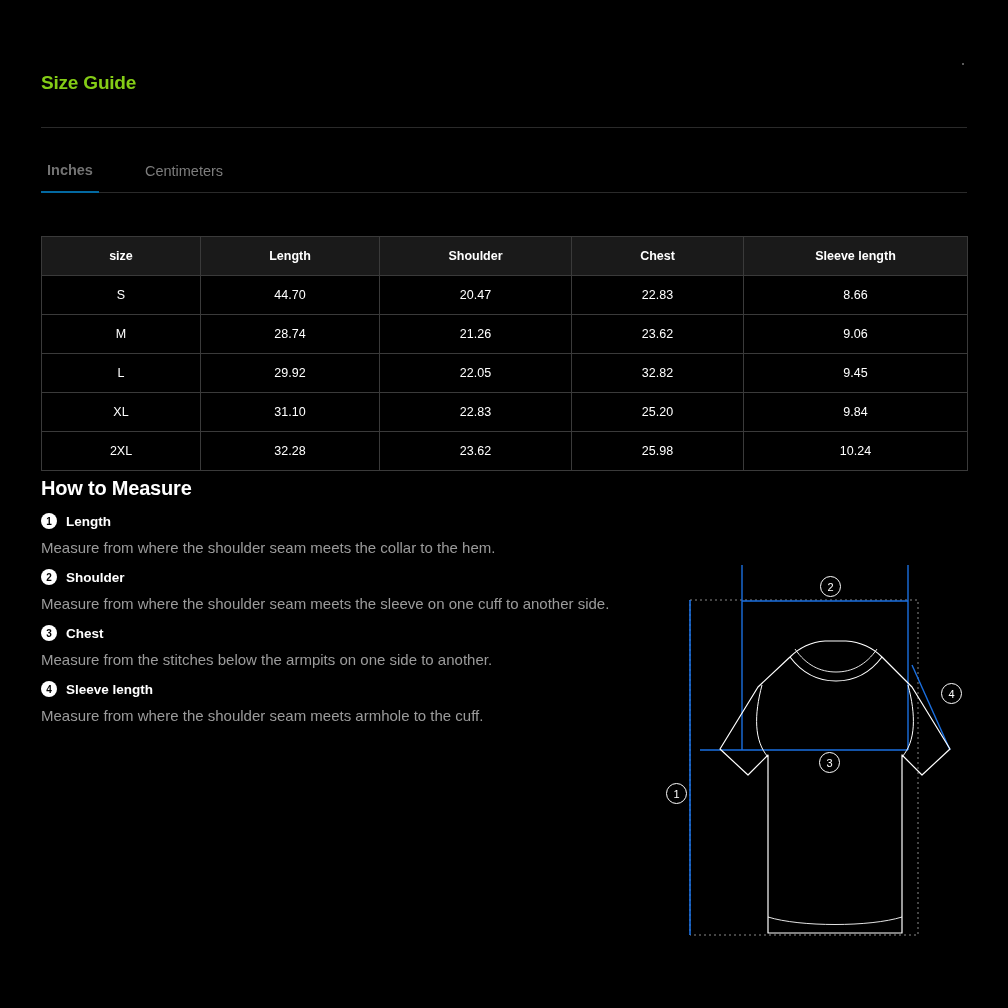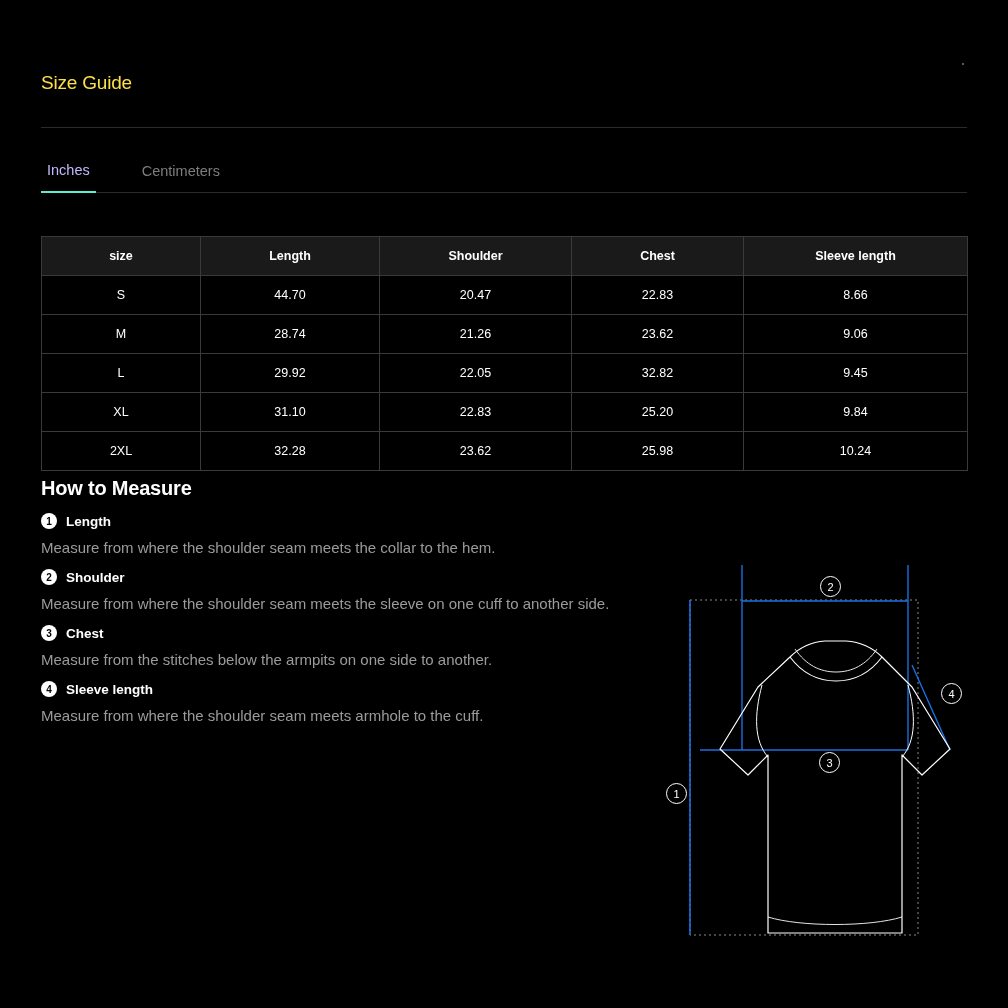--- a/index.html
+++ b/index.html
@@ -14,25 +14,25 @@
     color: #ffffff;
   }
   .page {
     position: relative;
     width: 1008px;
     height: 1008px;
     padding: 0 41px;
   }
   .title {
     font-size: 19px;
-    font-weight: normal;
+    font-weight: bold;
     letter-spacing: -0.2px;
     margin: 0;
     padding-top: 72px;
-    color: #fde047;
+    color: #84cc16;
   }
   .title-rule {
     margin-top: 33px;
     border-bottom: 1px solid #2a2a2a;
   }
   .tabs {
     display: flex;
     gap: 40px;
     margin-top: 33px;
     border-bottom: 1px solid #2a2a2a;
@@ -40,23 +40,23 @@
   .tab {
     font-size: 14.5px;
     padding-bottom: 13px;
     color: #7d7d7d;
     cursor: pointer;
     background: none;
     border: none;
     font-family: inherit;
   }
   .tab.active {
-    color: #c4b5fd;
-    font-weight: normal;
-    border-bottom: 2px solid #5eead4;
+    color: #737373;
+    font-weight: bold;
+    border-bottom: 2px solid #0369a1;
     margin-bottom: -1px;
   }
   table.size-table {
     width: 926px;
     border-collapse: collapse;
     margin-top: 43px;
     table-layout: fixed;
   }
   table.size-table th,
   table.size-table td {

